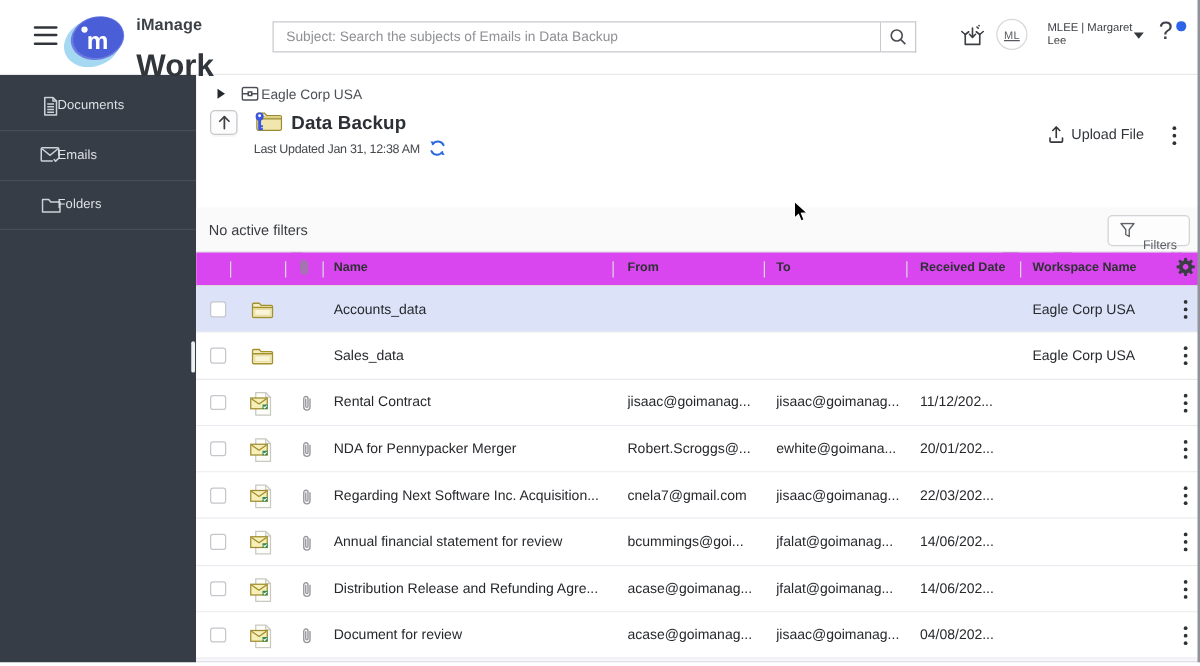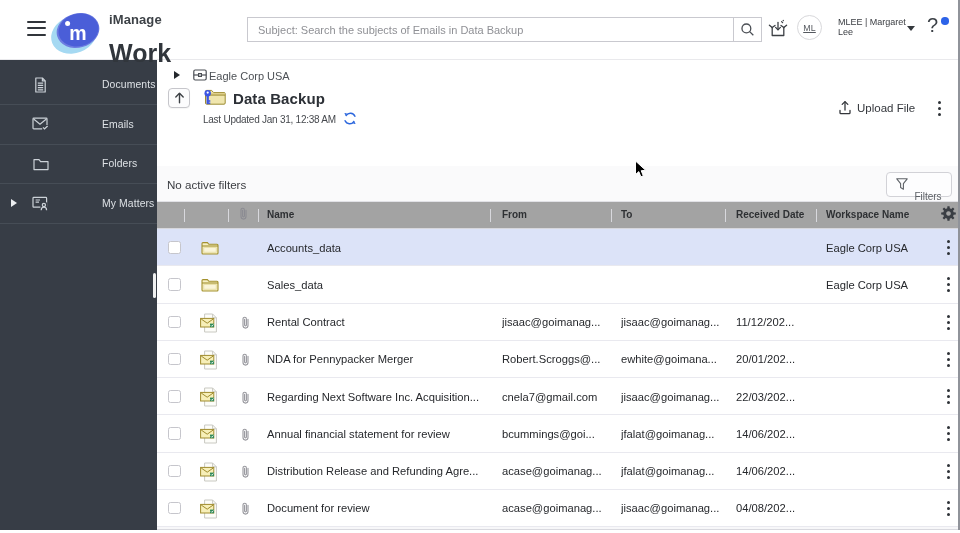--- a/index.html
+++ b/index.html
@@ -11,21 +11,21 @@
   .topbar { position:absolute; left:0; top:0; width:960px; height:60px; background:#fff;
     border-bottom:1px solid #e9e9ec; z-index:5; }
   .hamburger { position:absolute; left:27px; top:21px; width:19px; height:15px; cursor:pointer; }
   .hamburger div { height:2.1px; background:#31353b; border-radius:1px; }
   .hamburger div + div { margin-top:4.3px; }
   .logo-svg { position:absolute; left:50px; top:10px; }
   .brand-text { position:absolute; left:109px; top:13px; line-height:1; }
   .brand-line1 { font-size:13px; font-weight:700; color:#3d4247; letter-spacing:.1px; }
   .brand-line2 { font-size:25px; font-weight:700; color:#31363c; margin-top:15px; letter-spacing:0; }
 
-  .search-wrap { position:absolute; left:218px; top:17px; height:25px; display:flex;margin-left:29px; }
+  .search-wrap { position:absolute; left:218px; top:17px; height:25px; display:flex; }
   .search-input { width:487px; height:25px; border:1px solid #c9c9cf; background:#fff;
     font-family:"Liberation Sans",sans-serif; font-size:11px; color:#44474c; padding:0 10px; outline:none; }
   .search-input::placeholder { color:#8f9095; opacity:1; }
   .search-btn { width:28px; height:25px; border:1px solid #c9c9cf; border-left:none; background:#fff;
     display:flex; align-items:center; justify-content:center; cursor:pointer; }
 
   .tray-icon { position:absolute; left:768px; top:19px; }
   .avatar { position:absolute; left:797px; top:15px; width:25px; height:25px; border-radius:50%;
     border:1px solid #d8d8db; background:#fff; display:flex; align-items:center; justify-content:center;
     font-size:8.8px; color:#55595f; letter-spacing:.2px;text-decoration:underline; }
@@ -37,21 +37,21 @@
 
   
   .sidebar { position:absolute; left:0; top:60px; width:157px; height:470px; background:#373d46; }
   .sb-spacer { height:5.5px; }
   .sb-item { position:relative; height:39.5px; border-bottom:1px solid #464d56;
     display:flex; align-items:center; cursor:pointer; }
   .sb-item:first-of-type { height:39px; }
   .sb-caret { position:absolute; left:11px; width:0; height:0;
     border-top:4.5px solid transparent; border-bottom:4.5px solid transparent; border-left:6px solid #eceef0; }
   .sb-ico { position:absolute; left:32px; width:17px; height:17px; display:flex; align-items:center; justify-content:center; }
-  .sb-label { position:absolute; left:62px; font-size:10.4px; color:#dde1e5; letter-spacing:.1px;padding-left:40px; }
+  .sb-label { position:absolute; left:46px; font-size:10.4px; color:#dde1e5; letter-spacing:.1px; }
   .sb-scrollthumb { position:absolute; left:153px; top:213px; width:3px; height:25px;
     background:rgba(255,255,255,.92); border-radius:2px; }
 
   
   .main { position:absolute; left:157px; top:60px; width:803px; height:470px; background:#fff; }
 
   .breadcrumb-caret { position:absolute; left:17px; top:11px; width:0; height:0;
     border-top:4.5px solid transparent; border-bottom:4.5px solid transparent; border-left:6px solid #24282d; }
   .bc-ws-icon { position:absolute; left:36px; top:9px; }
   .bc-label { position:absolute; left:52px; top:10px; font-size:11px; color:#4d5156; }
@@ -89,21 +89,21 @@
 
   
   .filterbar { position:absolute; left:0; top:106px; width:803px; height:36px; background:#fafafb;
     border-bottom:1px solid #e1e1e6; }
   .no-filters { position:absolute; left:10px; top:11.5px; font-size:11.6px; color:#3a3c41; }
   .filters-btn { position:absolute; left:729px; top:6px; width:66px; height:25px; border:1px solid #d2d2d7;
     border-radius:4px; background:#fdfdfe; display:flex; align-items:center; justify-content:center; gap:6px; cursor:pointer; }
   .filters-label { font-size:10px; color:#5a5e64;margin-top:23px; }
 
   
-  .thead { position:absolute; left:0; top:142px; width:803px; height:27px; background:#a3a3a3;
+  .thead { position:absolute; left:0; top:142px; width:803px; height:27px; background:#d946ef;
     border-bottom:1px solid #d7d7dc; }
   .tick { position:absolute; top:7px; width:1px; height:13px; background:#d8d8dd; }
   .th { position:absolute; top:7px; font-size:10px; font-weight:700; color:#2e3033; }
   .clip-head { position:absolute; left:82px; top:5px; }
   .gear-ico { position:absolute; left:784px; top:4px; cursor:pointer; }
 
   
   .rows { position:absolute; left:0; top:169px; width:803px; }
   .trow { position:relative; width:803px; height:37.25px; border-bottom:1px solid #e9e9ef; background:#fff; }
   .trow.selected { background:#dce3f8; }
@@ -214,33 +214,20 @@
       <span class="sb-ico">
         <svg width="16" height="14" viewBox="0 0 16 14" fill="none" stroke="#ccd2d8" stroke-width="1.2">
           <path d="M1 2.6 H6 L7.6 4.6 H15 V12.6 H1 Z" stroke-linejoin="round"></path>
         </svg>
       </span>
       <span class="sb-label">Folders</span>
     </div>
 
 
 
-    <div class="sb-item">
-      <span class="sb-caret"></span>
-      <span class="sb-ico">
-        <svg width="17" height="15" viewBox="0 0 17 15" fill="none" stroke="#ccd2d8" stroke-width="1.2">
-          <rect x="1" y="1.4" width="13.6" height="9.8" rx="0.8"></rect>
-          <path d="M3.6 4 H8 M3.6 6.2 H7"></path>
-          <rect x="8.4" y="6.4" width="7" height="8" fill="#373d46" stroke="none"></rect>
-          <circle cx="11.9" cy="9" r="1.6"></circle>
-          <path d="M9.2 14.2 c0-2 1.2-3 2.7-3 s2.7 1 2.7 3"></path>
-        </svg>
-      </span>
-      <span class="sb-label">My Matters</span>
-    </div>
 
 
     <div class="sb-scrollthumb"></div>
   </div>
 
   <div class="main">
 
     <div class="breadcrumb-caret"></div>
     <svg class="bc-ws-icon" width="14" height="12" viewBox="0 0 14 12">
       <g fill="none" stroke="#4a4e54" stroke-width="1.2">

